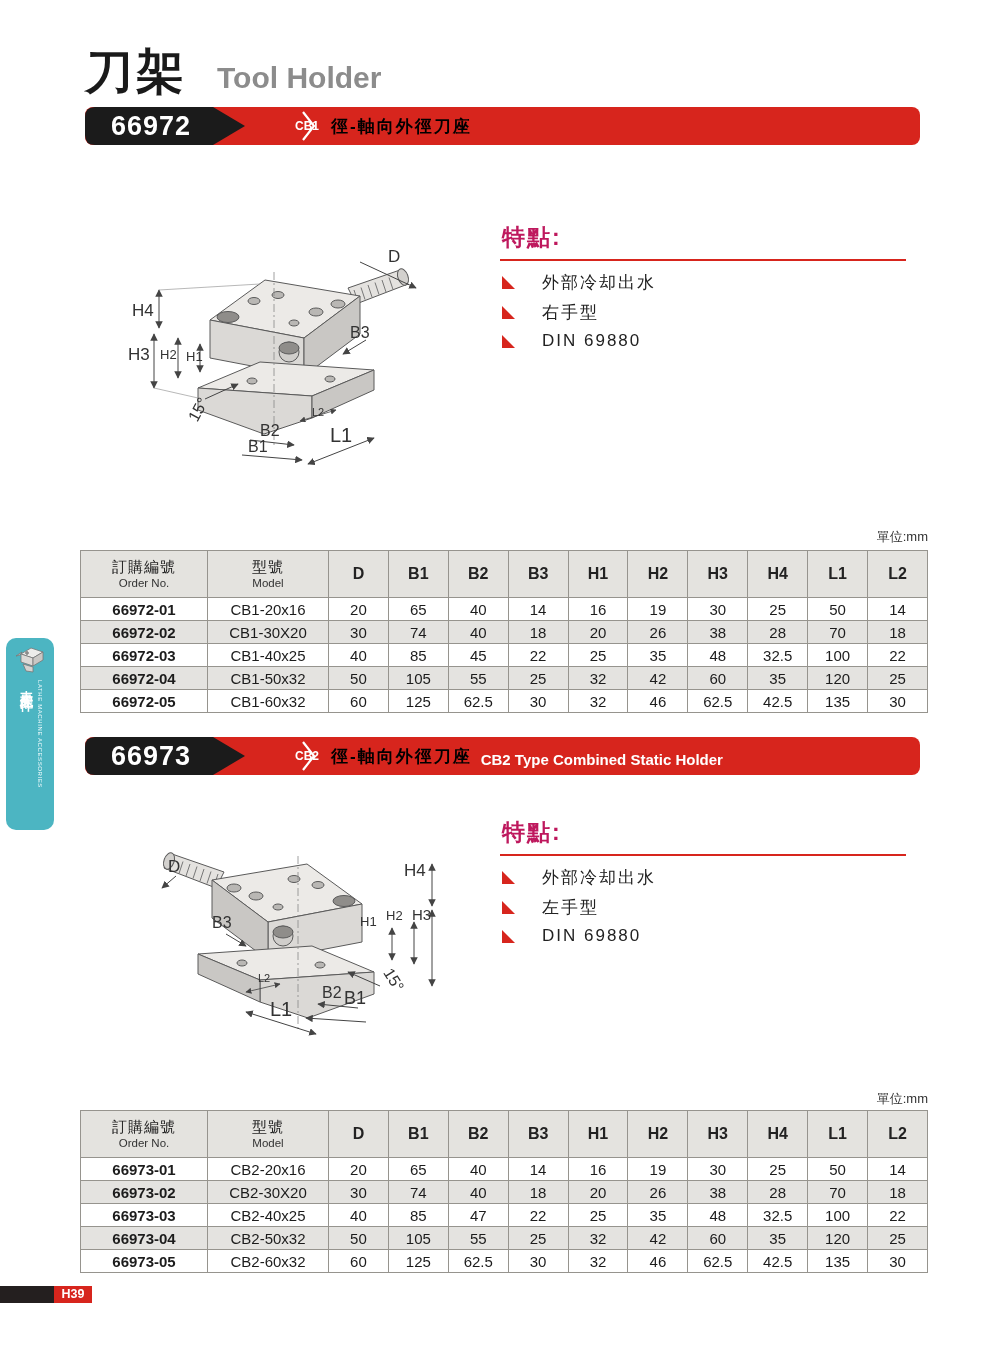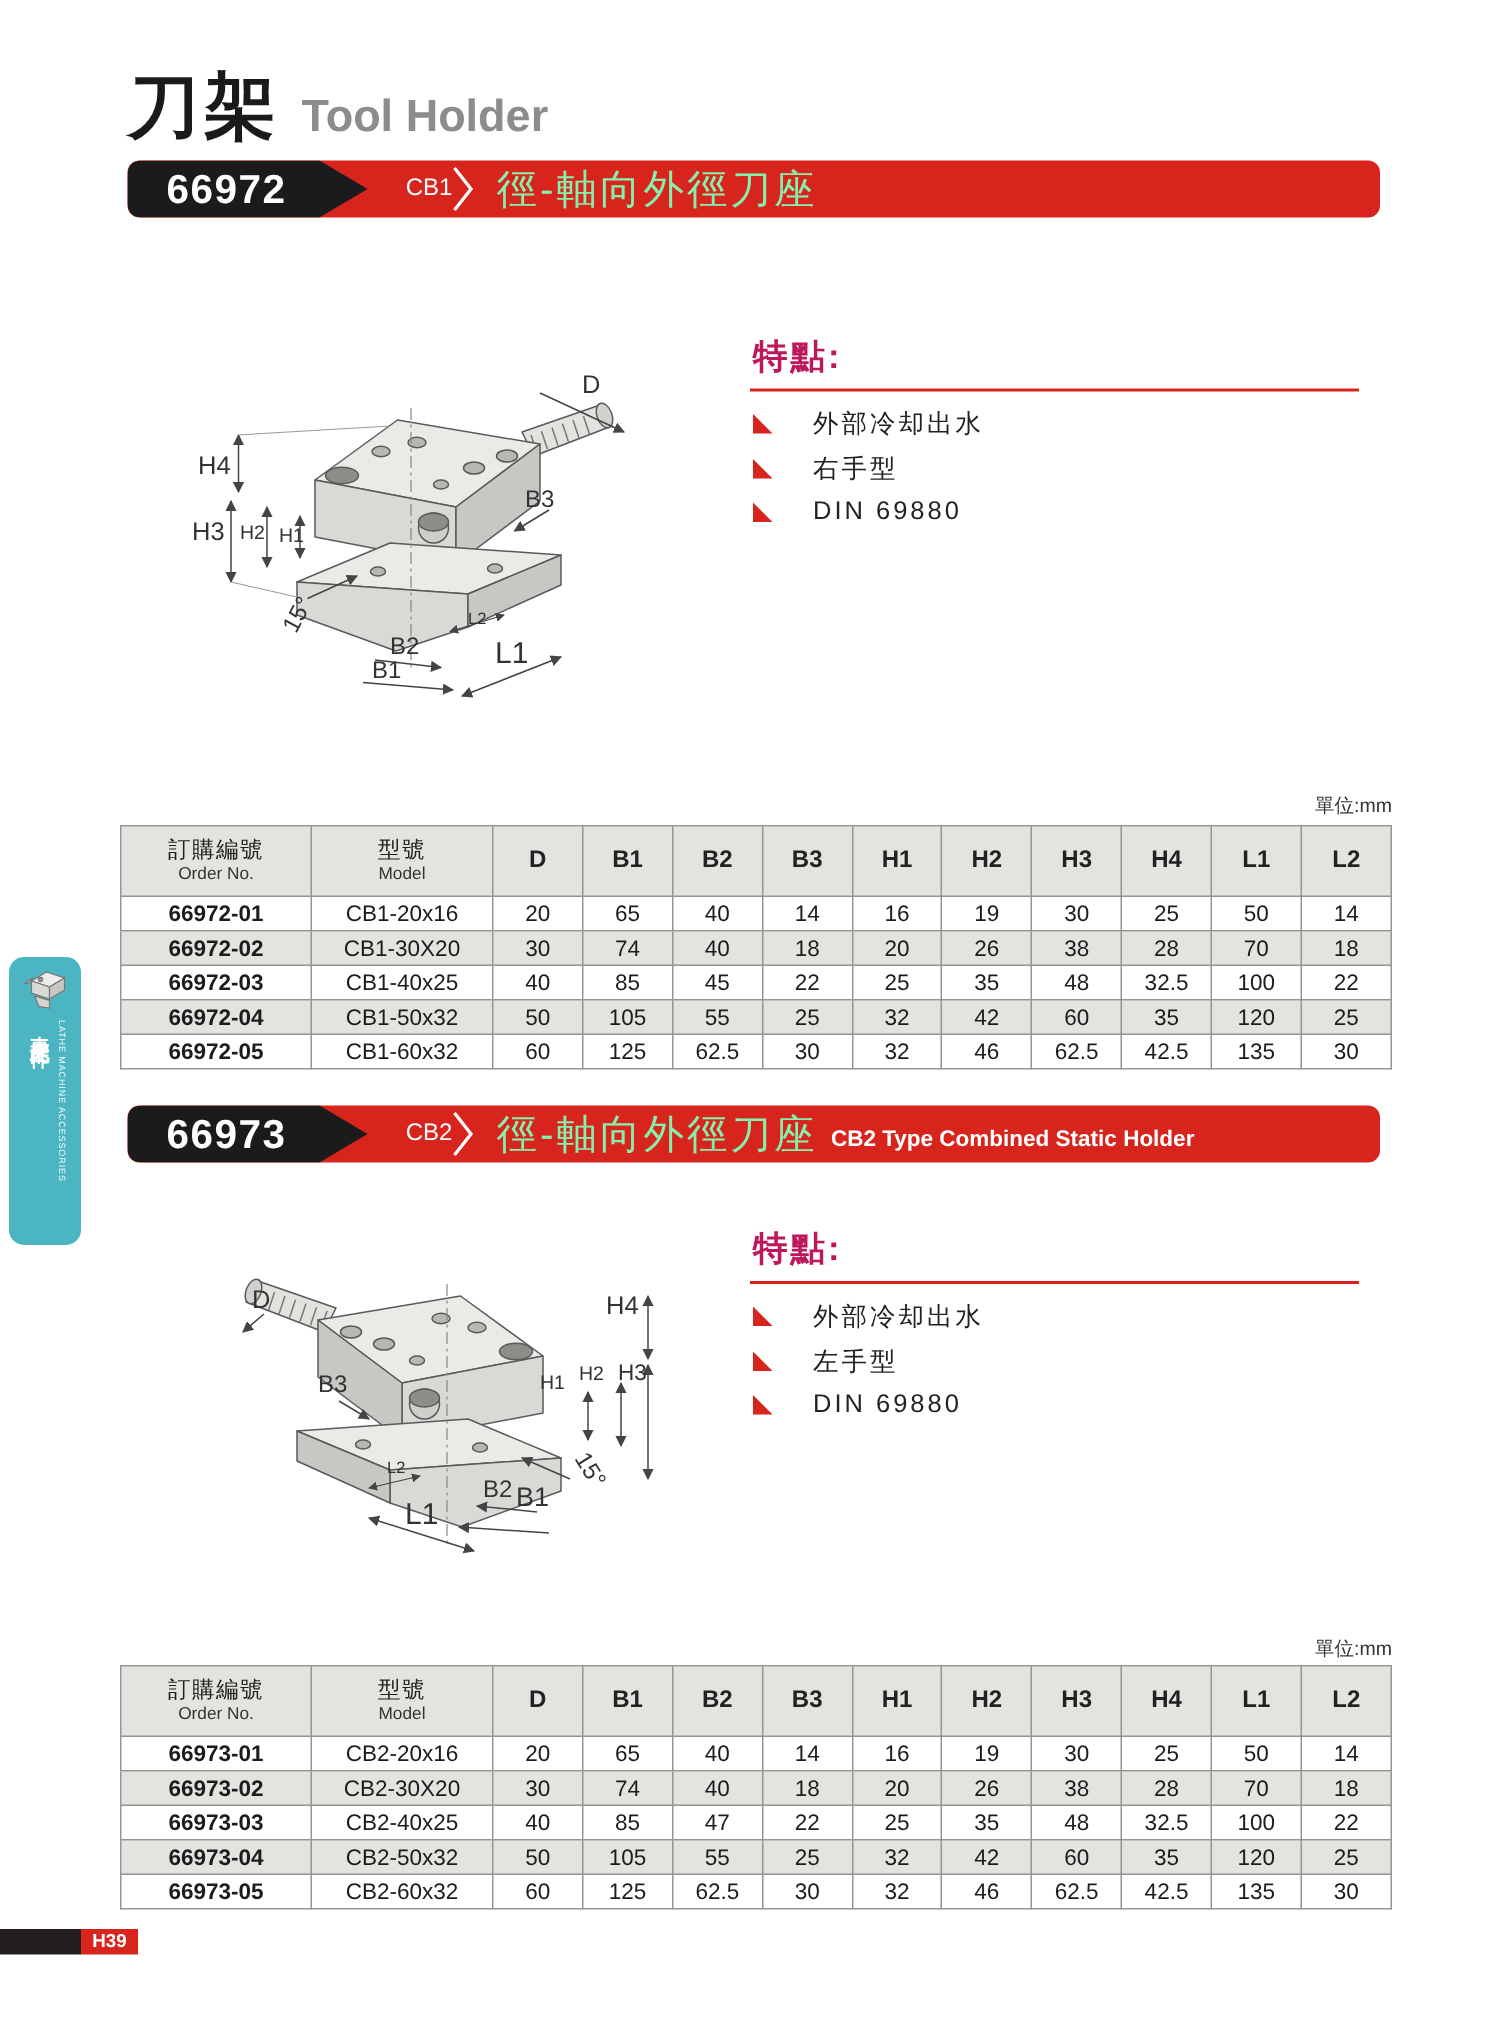--- a/index.html
+++ b/index.html
@@ -2,34 +2,34 @@
 <html><head>
 <meta charset="utf-8">
 <style>
   html,body{margin:0;padding:0;}
   body{
     width:1000px;height:1348px;position:relative;background:#ffffff;
     font-family:"Liberation Sans","DejaVu Sans",sans-serif;color:#1c1c1c;
     overflow:hidden;
   }
   
-  .page-header{position:absolute;left:85px;top:48px;display:flex;align-items:baseline;gap:14px;}
+  .page-header{position:absolute;left:85px;top:48px;display:flex;align-items:baseline;gap:30px;}
   .page-title-zh{font-size:48px;font-weight:bold;color:#1a1a1a;letter-spacing:3px;line-height:1;}
   .page-title-en{font-size:30px;font-weight:bold;color:#8c8c8c;line-height:1;}
 
   
   .banner{position:absolute;left:85px;width:835px;height:38px;background:#d7251d;border-radius:8px;}
   .banner .num-svg{position:absolute;left:0;top:0;}
   .banner .num{position:absolute;left:6px;top:0;width:120px;height:38px;line-height:38px;
     text-align:center;color:#fff;font-size:27px;font-weight:bold;letter-spacing:1px;}
   .banner .code{position:absolute;left:168px;top:0;width:66px;height:38px;line-height:38px;
-    text-align:center;color:#fff;font-size:16px;font-weight:normal;}
+    text-align:right;color:#fff;font-size:12px;font-weight:bold;}
   .banner .chev{position:absolute;left:216px;top:4px;}
   .banner .titles{position:absolute;left:246px;top:0;height:38px;display:flex;align-items:center;gap:9px;white-space:nowrap;}
-  .banner .t-zh{color:#86efac;font-size:27px;letter-spacing:2px;}
+  .banner .t-zh{color:#000000;font-size:17px;letter-spacing:2px;font-weight:bold;}
   .banner .t-en{color:#fff;font-size:15px;font-weight:bold;padding-top:6px;}
   #banner1{top:107px;} #banner2{top:737px;}
 
   
   .features{position:absolute;left:500px;width:406px;}
   #features1{top:222px;} #features2{top:817px;}
   .features h3{margin:0 0 10px 0;padding:0 0 6px 2px;font-size:23px;font-weight:bold;color:#be185d;
     border-bottom:2px solid #d7251d;letter-spacing:2px;}
   .features ul{list-style:none;margin:0;padding:0 0 0 2px;}
   .features li{display:flex;align-items:center;gap:27px;margin-bottom:7px;font-size:17px;color:#222;letter-spacing:2px;}

